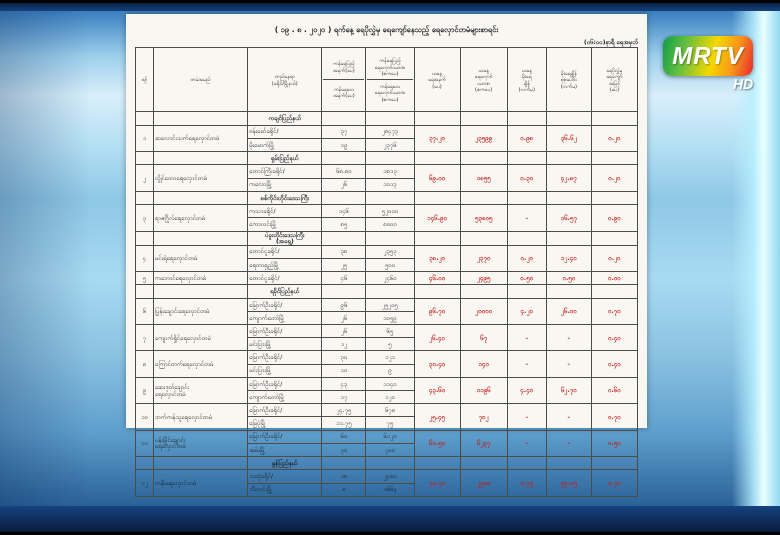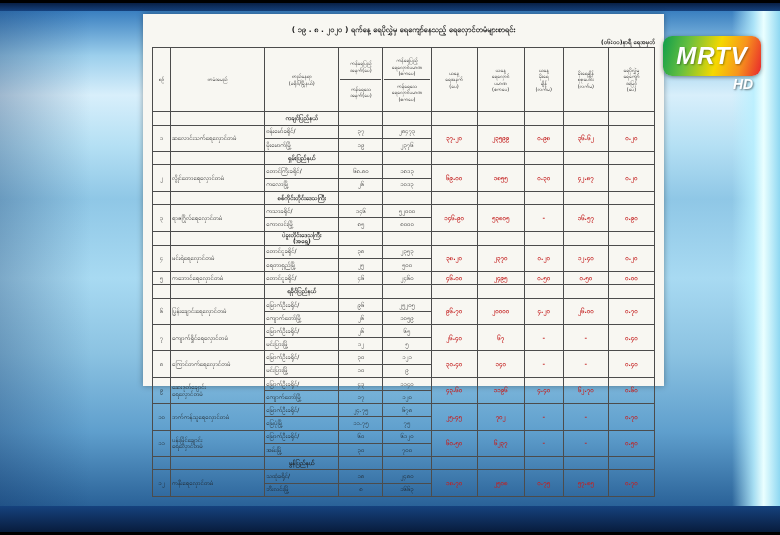--- a/index.html
+++ b/index.html
@@ -12,29 +12,29 @@
   .left-shade{position:absolute;left:0;top:11px;bottom:29px;width:140px;
     background:linear-gradient(90deg,rgba(10,40,90,.28),rgba(255,255,255,0) 65%);}
   .cyan-right{position:absolute;right:0;top:11px;bottom:29px;width:48px;
     background:linear-gradient(90deg,rgba(255,255,255,0) 0%,rgba(185,240,255,.85) 45%,#eaffff 66%,#8fd8f2 100%);}
   .strip{position:absolute;left:0;right:0;}
   .strip.black-top{top:0;height:3px;background:#000;}
   .strip.navy-top{top:3px;height:8px;background:linear-gradient(180deg,#081f44,#16427e);}
   .strip.navy-bottom{bottom:3px;height:26px;background:linear-gradient(180deg,#16427e,#081c3d);}
   .strip.black-bottom{bottom:0;height:3px;background:#000;}
   
-  .logo{position:absolute;left:663px;top:36px;width:98px;height:40px;border-radius:9px;
+  .logo{position:absolute;left:663px;top:36px;width:90px;height:40px;border-radius:9px;
     background:linear-gradient(105deg,#0f9d4b 0%,#66bf3f 25%,#f5d800 55%,#f7941d 78%,#e8262d 100%);
     display:flex;align-items:center;justify-content:center;box-shadow:0 1px 4px rgba(0,0,0,.45);}
   .logo span{font-style:italic;font-weight:bold;font-size:24px;color:#fff;letter-spacing:1px;
     font-family:"Liberation Sans",sans-serif;text-shadow:1px 1px 2px rgba(0,0,0,.35);}
   .hd{position:absolute;left:733px;top:76px;font-size:14px;font-weight:bold;font-style:italic;
     color:#fff;font-family:"Liberation Sans",sans-serif;text-shadow:1px 1px 2px rgba(0,0,0,.5);}
   
-  .page{position:absolute;left:143px;top:14px;width:521px;height:372px;background:#f8f7f2;
+  .page{position:absolute;left:126px;top:14px;width:521px;height:414px;background:#f8f7f2;
     box-shadow:0 0 6px rgba(0,0,0,.35);box-sizing:border-box;padding-top:11px;}
   .doc-title{text-align:center;font-size:7.5px;font-weight:bold;color:#1a1a1a;line-height:9px;}
   .doc-note{text-align:right;font-size:6px;font-weight:bold;color:#1a1a1a;margin:4px 9px 1px 0;line-height:7px;}
   
   table.dam{border-collapse:collapse;table-layout:fixed;margin:2px auto 0;width:503px;
     font-size:6px;color:#1c1c1c;}
   table.dam td,table.dam th{border:0.7px solid #4c4c4c;padding:0 1px;overflow:hidden;}
   thead tr{height:50px;}
   th{font-weight:normal;font-size:5px;line-height:6.5px;text-align:center;vertical-align:middle;
     white-space:pre-line;}

